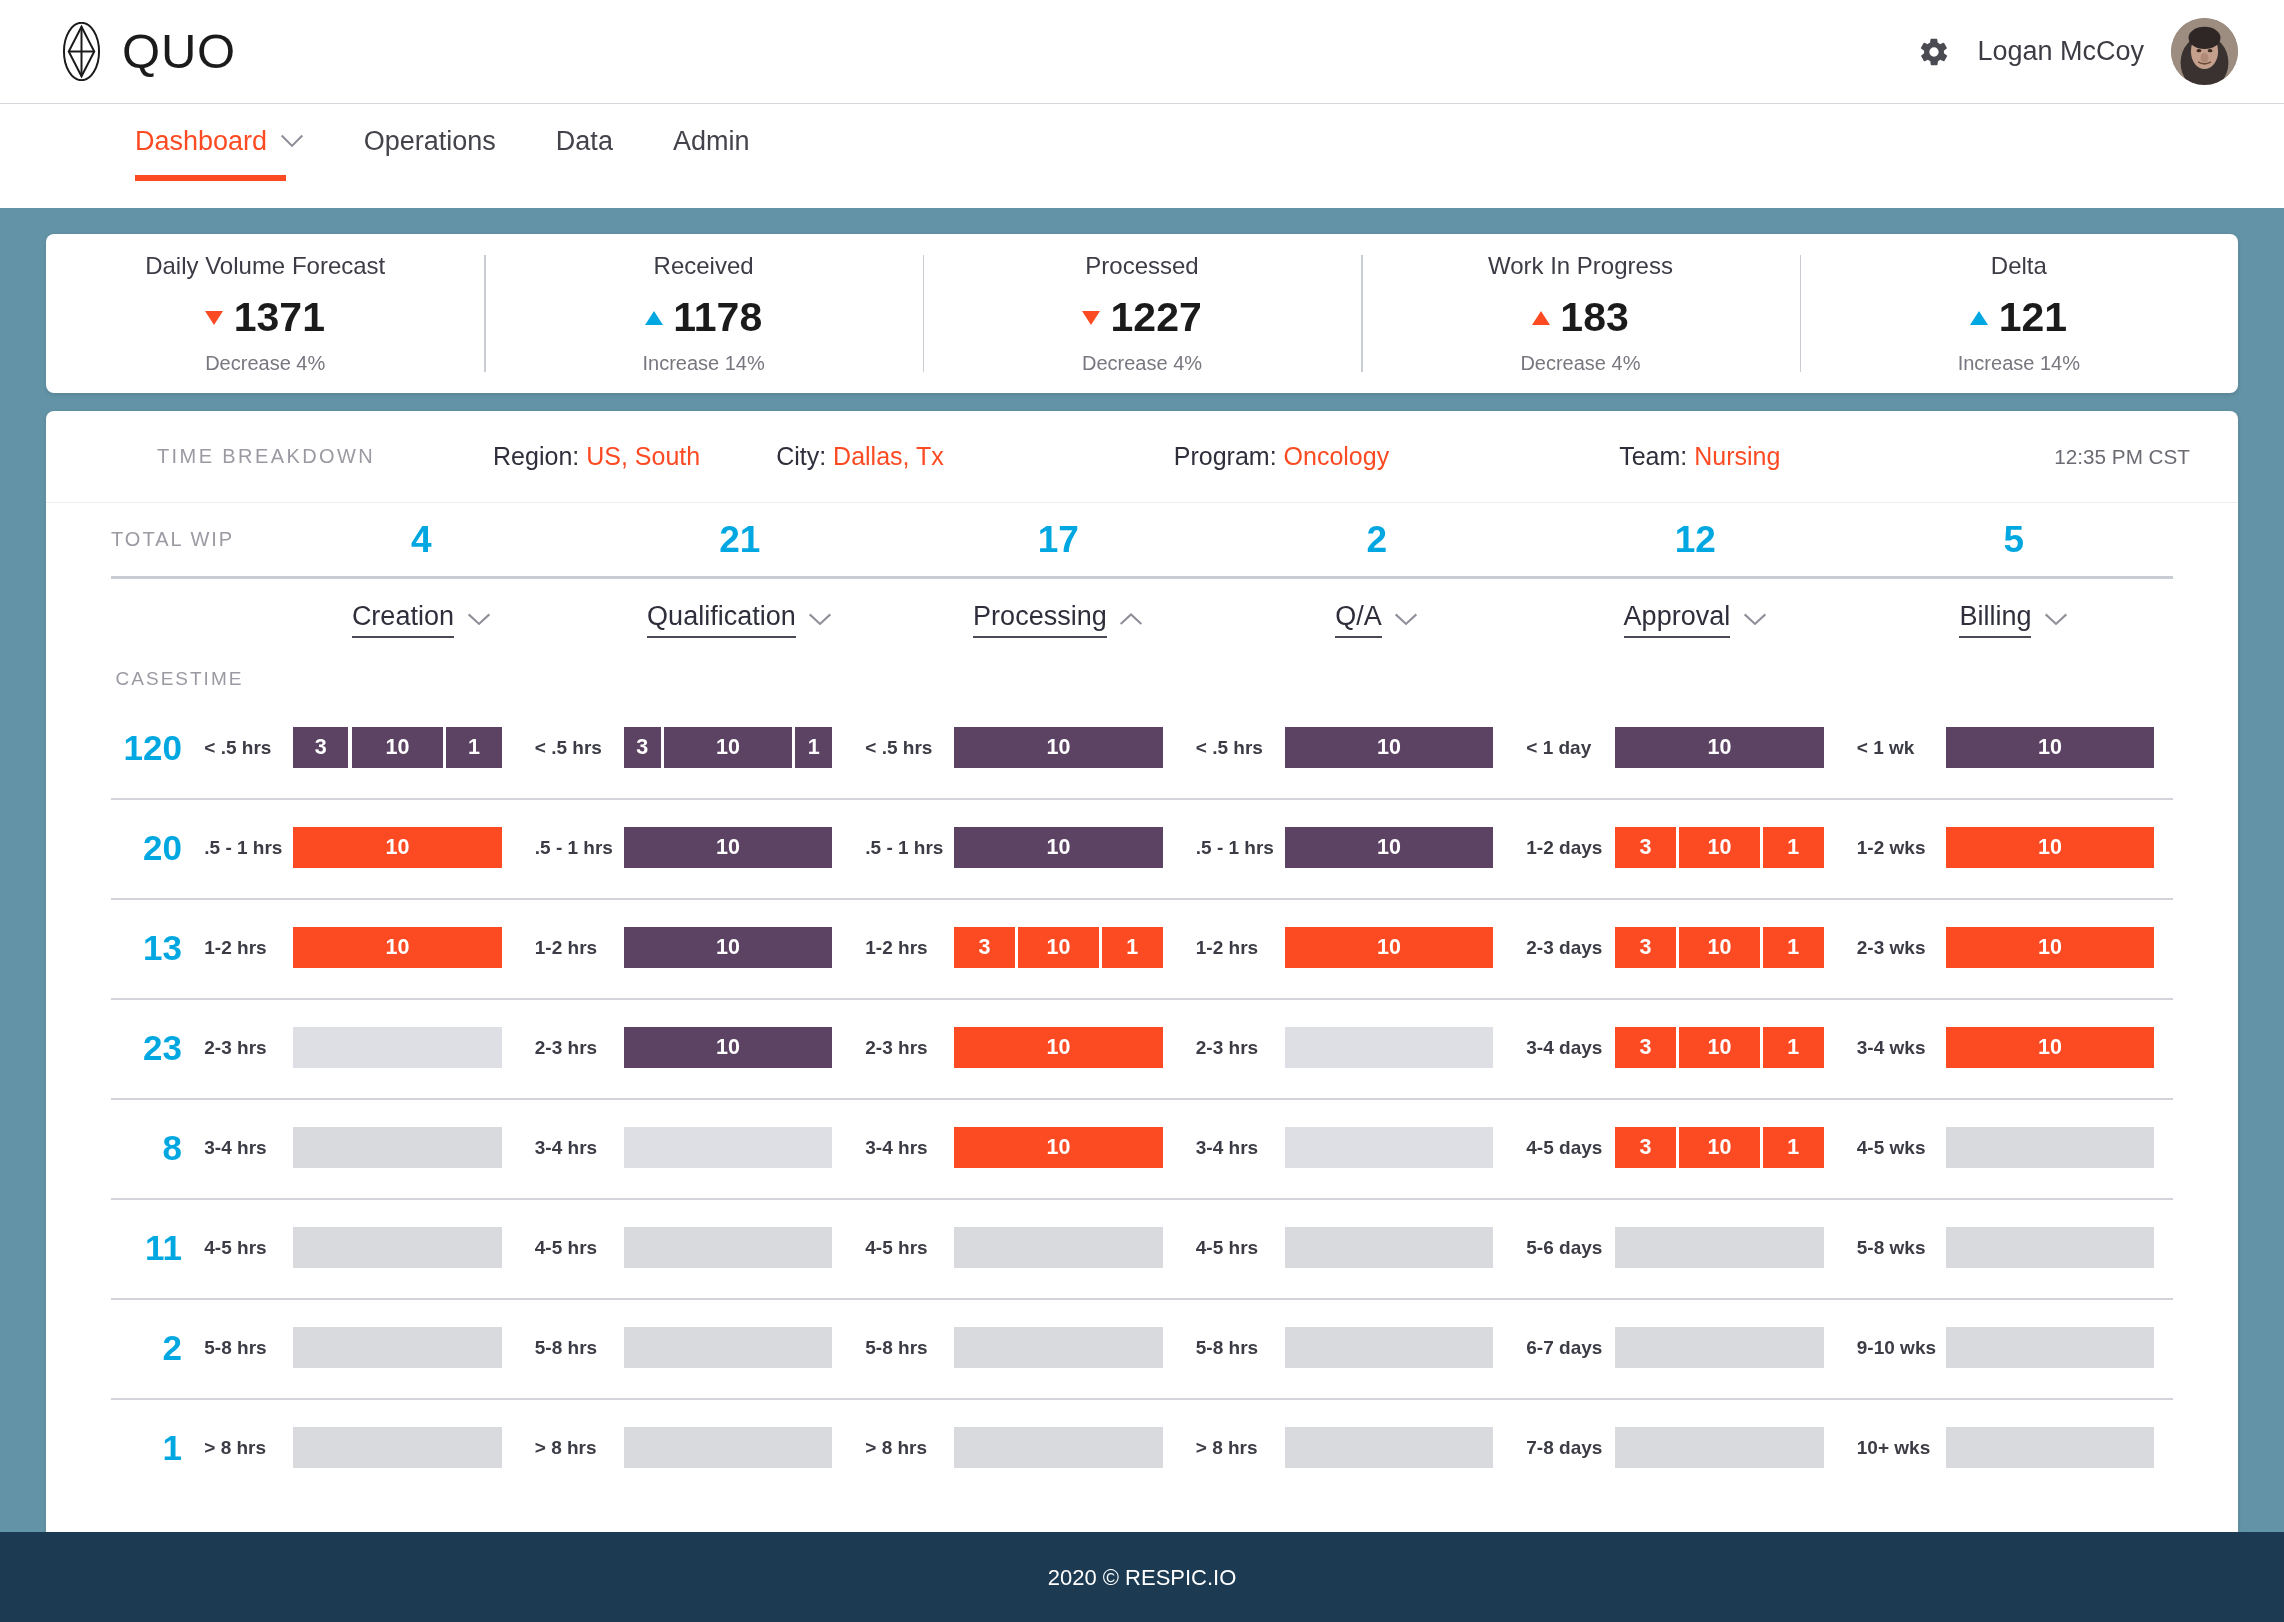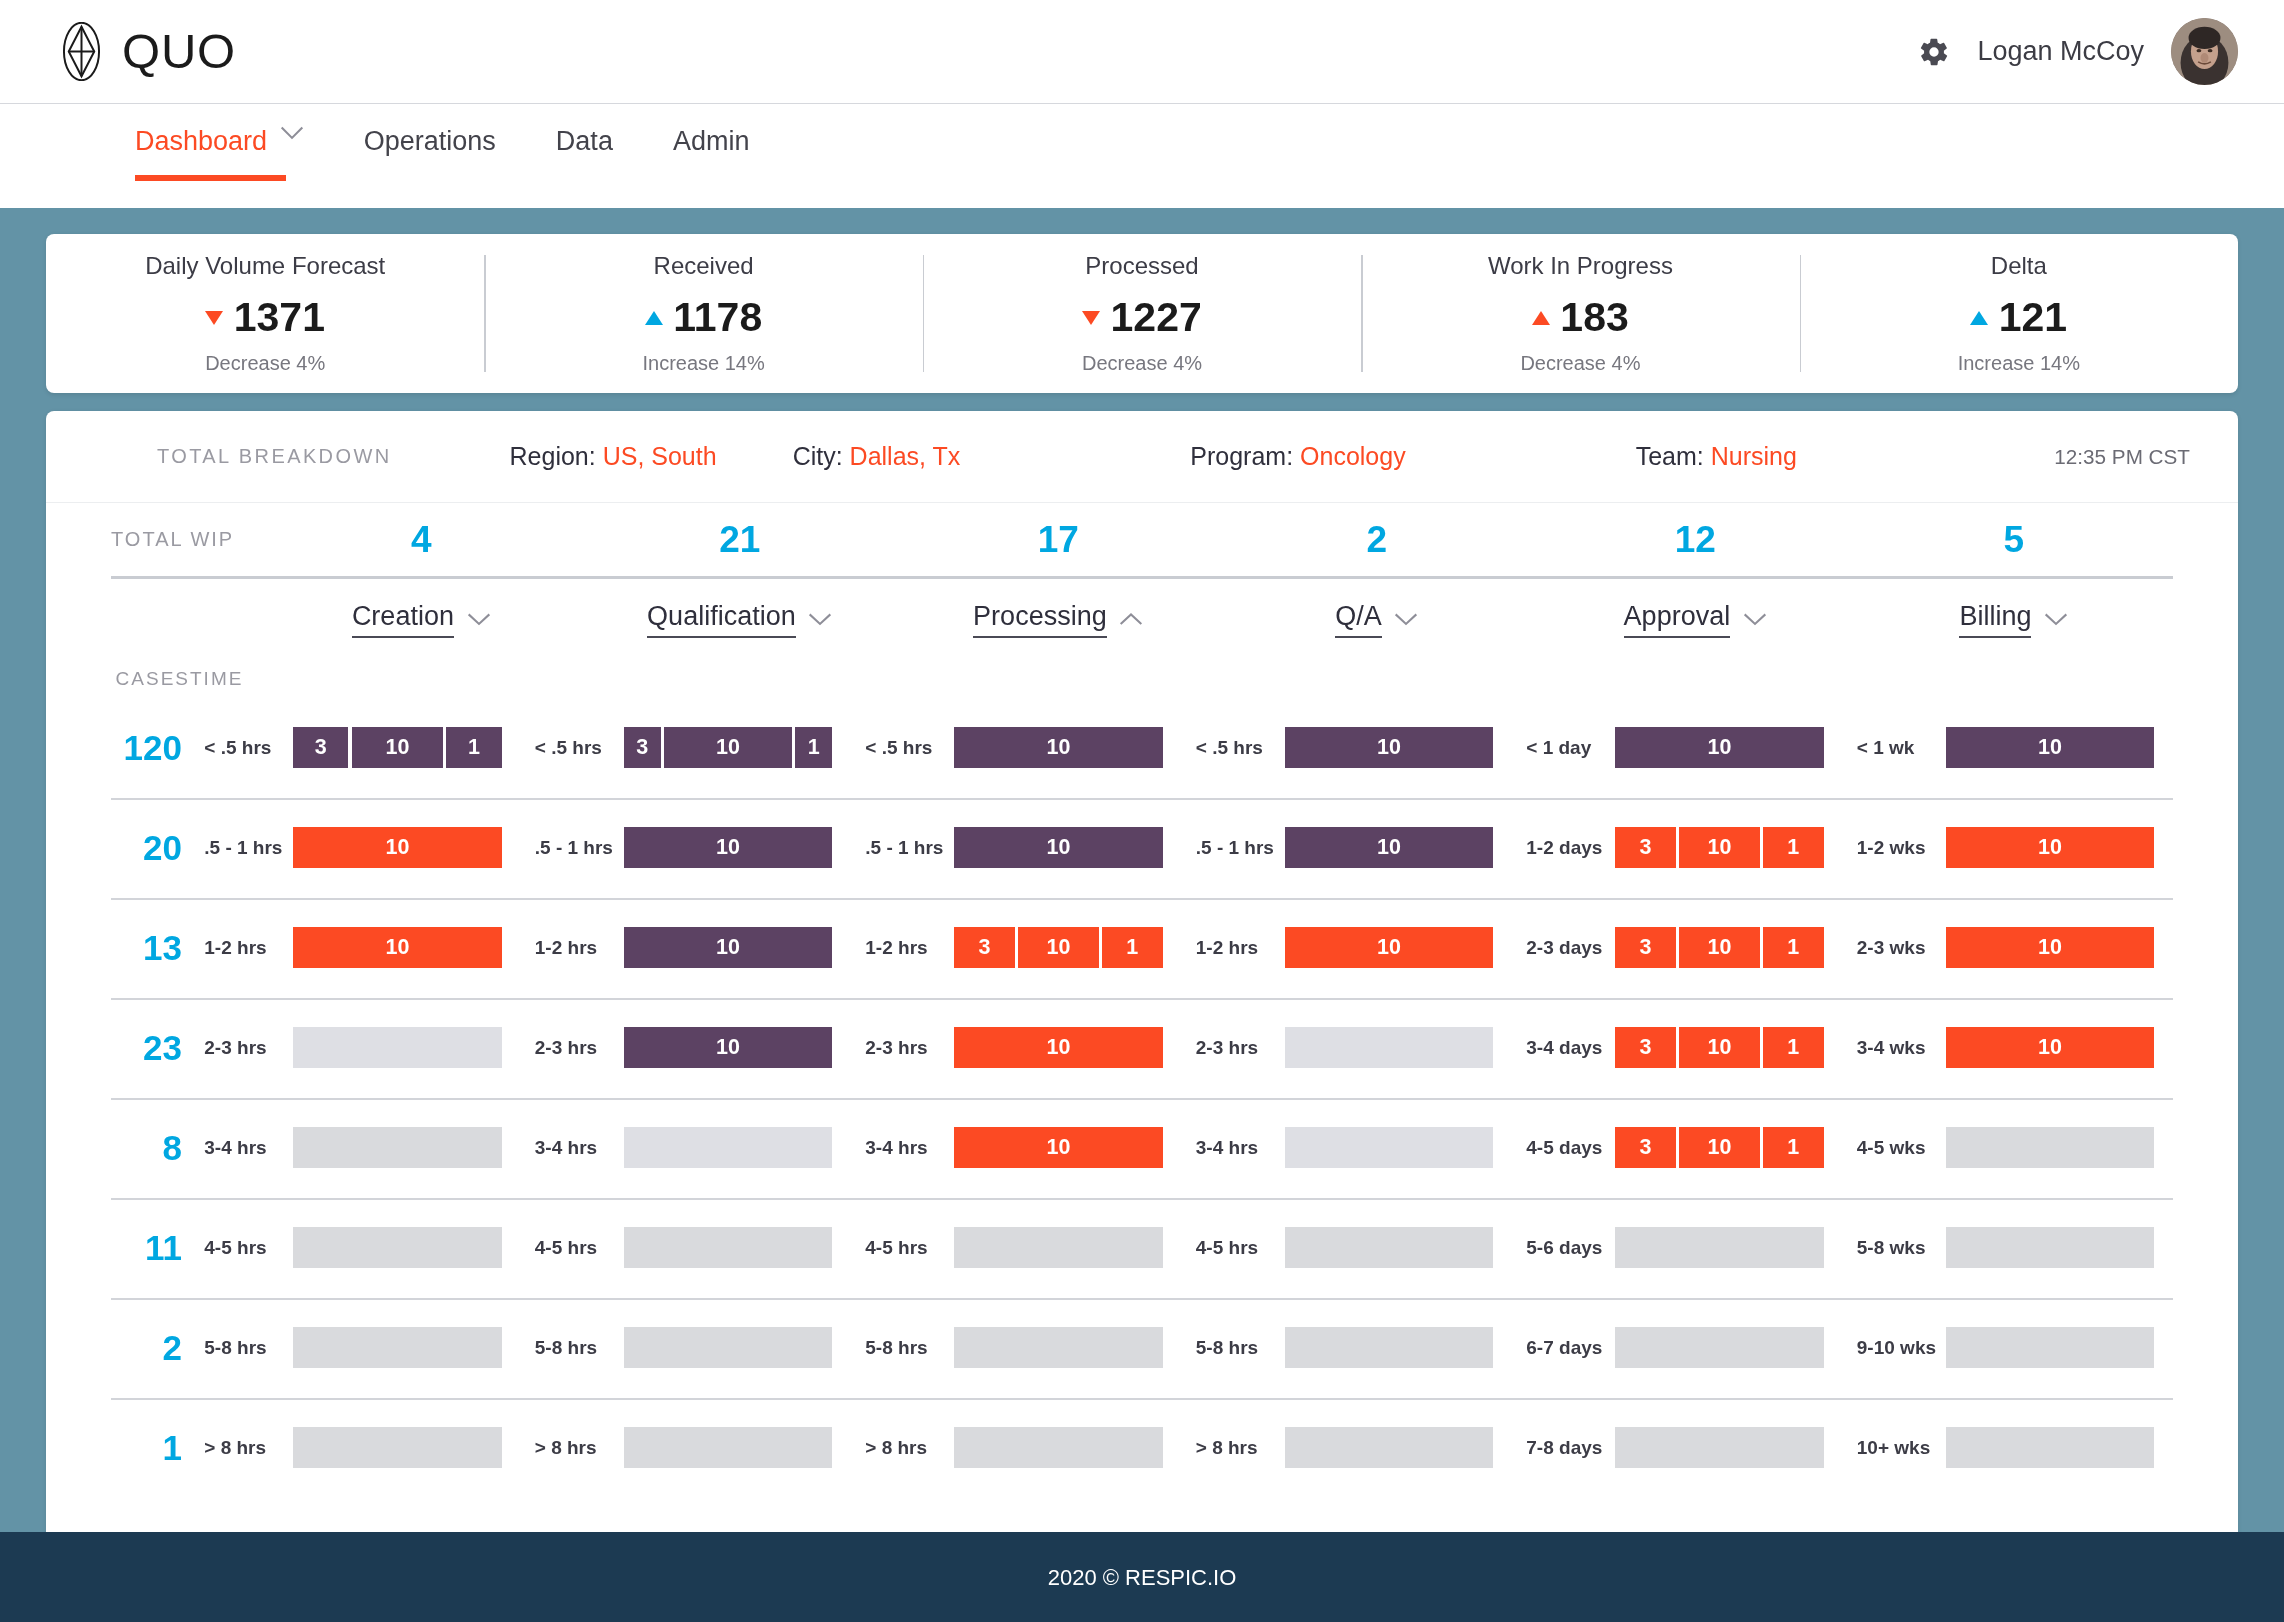--- a/index.html
+++ b/index.html
@@ -41,21 +41,21 @@
   .navbar {
     height: 104px; background: #fff;
     display: flex; align-items: flex-start;
     padding: 0 46px 0 52px;
     position: relative;
   }
   .nav-items { display: flex; align-items: center; padding-top: 22px; }
   .nav-item {
     font-size: 27px; color: #43434b; position: relative;
     padding: 0 0 24px 0; margin-right: 60px;
-    display: flex; align-items: flex-start; gap: 12.7px;
+    display: flex; align-items: center; gap: 12.7px;
     cursor: pointer; white-space: nowrap;
   }
   .nav-item:first-child { margin-left: 83px; }
   .nav-item.active { color: #fc4a23; }
   .nav-item.active::after {
     content: ""; position: absolute; left: 0; right: 17.5px; bottom: 0;
     height: 5.6px; background: #fc4a23;
   }
   .chev { display:block; }
   .search-wrap {
@@ -305,21 +305,21 @@
         <span class="tri up"></span>
         <span class="kpi-value">121</span>
       </div>
       <div class="kpi-sub">Increase 14%</div>
     </div>
   </div>
 
   <div class="main-card">
 
     <div class="filter-bar">
-      <div class="filter-label">TOTAL BREAKDOWN</div>
+      <div class="filter-label">TIME BREAKDOWN</div>
       <div class="filter-item" style="margin-left:118px">
         <span>Region:</span>
         <span class="val">US, South</span>
       </div>
       <div class="filter-item" style="margin-left:76px">
         <span>City:</span>
         <span class="val">Dallas, Tx</span>
       </div>
       <div class="filter-item" style="margin-left:230px">
         <span>Program:</span>

